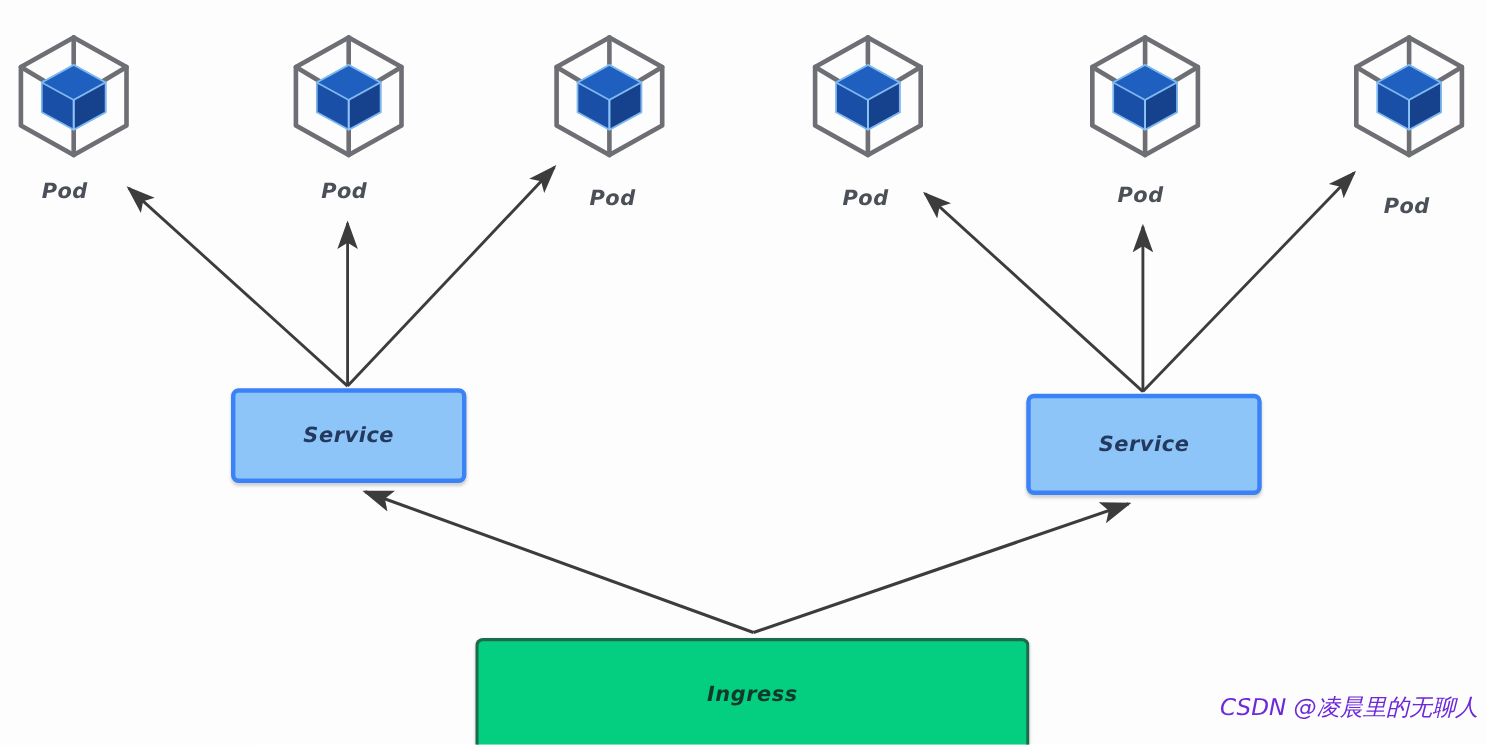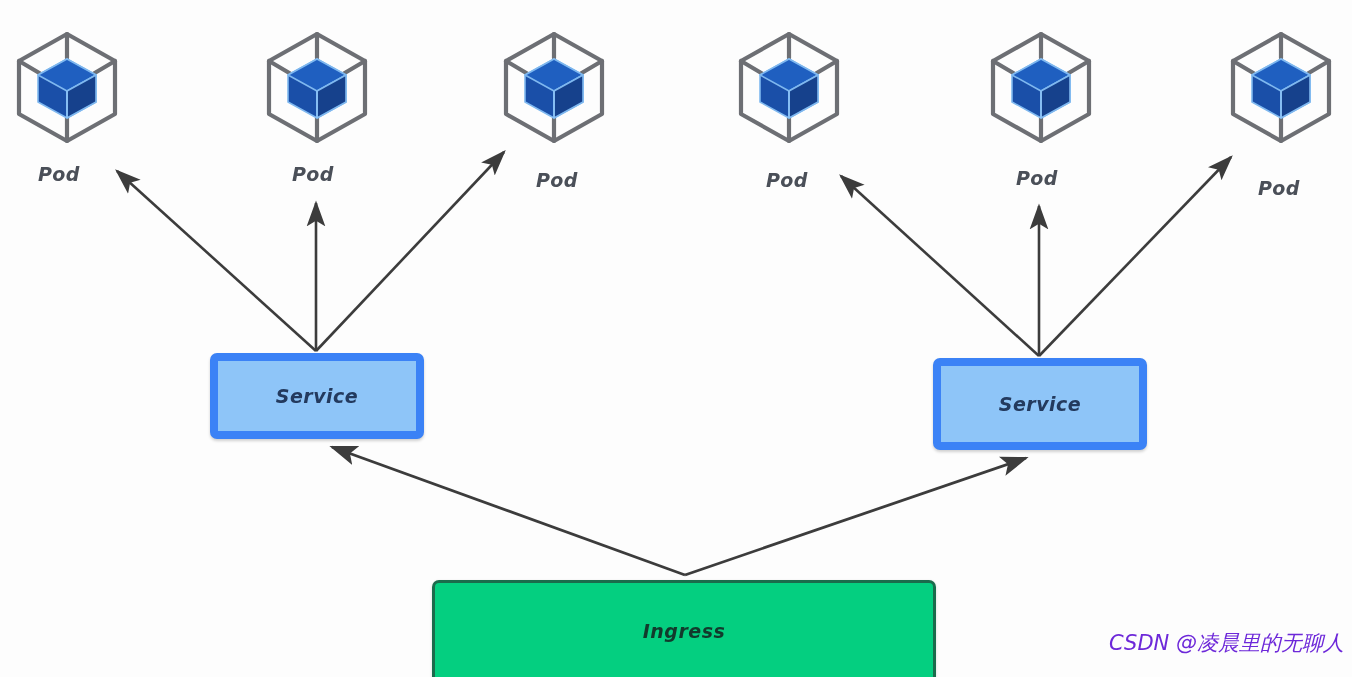--- a/index.html
+++ b/index.html
@@ -53,21 +53,21 @@
   .node-box {
     position: absolute;
     display: flex;
     align-items: center;
     justify-content: center;
     box-sizing: border-box;
     border-radius: 7px;
   }
   .service-box {
     background: #8ec5f8;
-    border: 8px solid #3b82f6;
+    border: 4px solid #3b82f6;
     box-shadow: 0 2px 3px rgba(0,0,0,0.18);
   }
   .service-box .box-text {
     font-size: 19px;
     font-weight: bold;
     color: #233a5e;
     letter-spacing: 0.5px;
     font-family: "DejaVu Sans", sans-serif;
   }
   .ingress-box {

